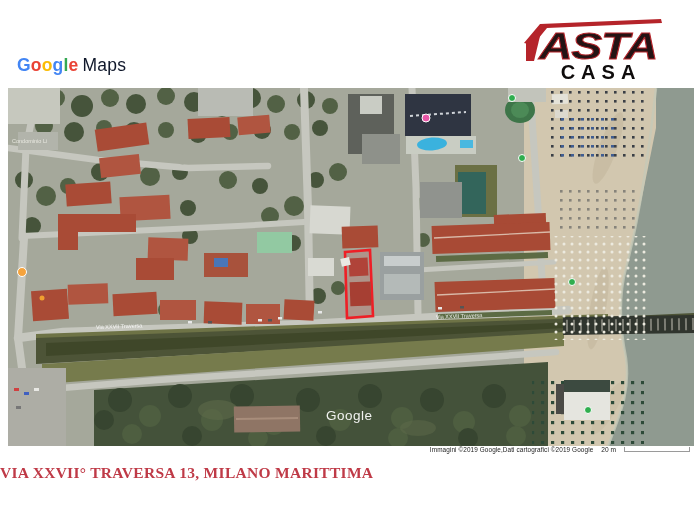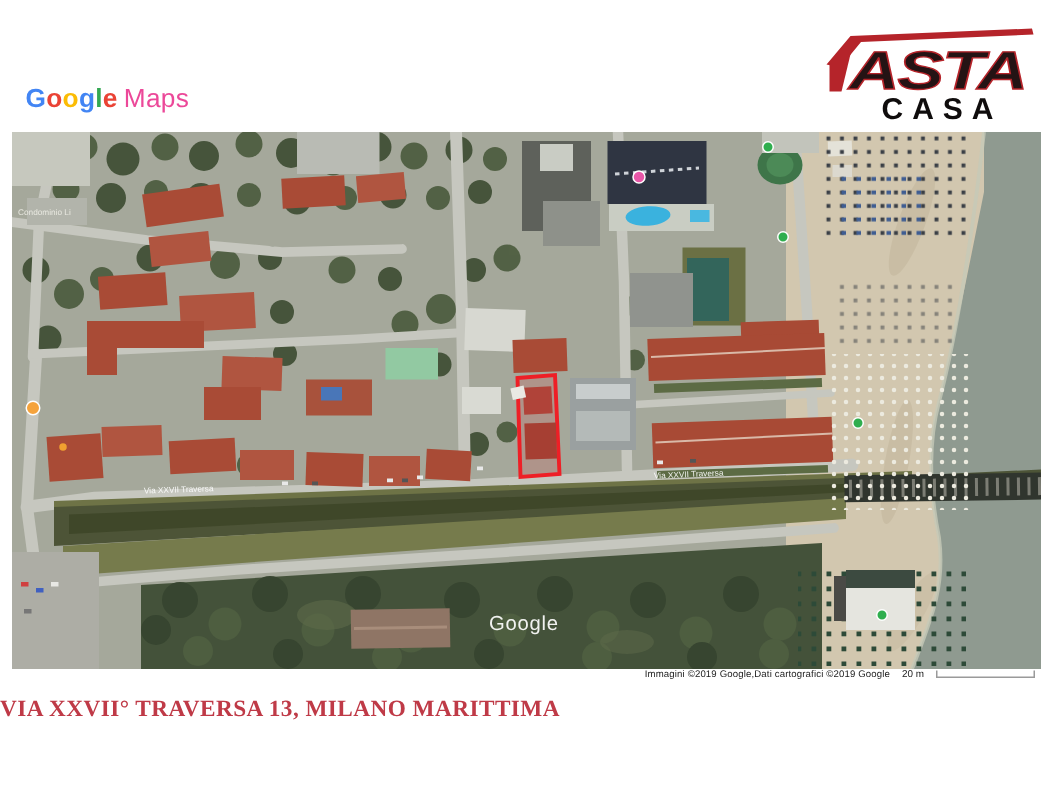--- a/index.html
+++ b/index.html
@@ -2,23 +2,23 @@
 <html><head>
 <meta charset="utf-8">
 <style>
   html,body{margin:0;padding:0;}
   body{
     width:700px;height:525px;position:relative;overflow:hidden;
     background:#ffffff;font-family:"Liberation Sans",sans-serif;
   }
   
   .gmaps{position:absolute;left:17px;top:55px;font-size:17.5px;font-weight:700;letter-spacing:.2px;}
-  .gmaps .maps{font-weight:400;color:#ec4899;margin-left:4px;}
-  
-  .asta{position:absolute;left:550px;top:16px;width:142px;height:66px;}
+  .gmaps .maps{font-weight:400;color:#0f172a;margin-left:4px;}
+  
+  .asta{position:absolute;left:523px;top:16px;width:142px;height:66px;}
   
   .map-wrap{position:absolute;left:8px;top:88px;width:686px;height:358px;background:#a5a89b;}
   .map-wrap svg{display:block;}
   
   .attr-row{
     position:absolute;left:8px;top:446px;width:682px;
     display:flex;justify-content:flex-end;align-items:center;gap:8px;
   }
   .attr-text{font-size:6.4px;color:#222;letter-spacing:.1px;}
   .scale-label{font-size:6.6px;color:#222;}

